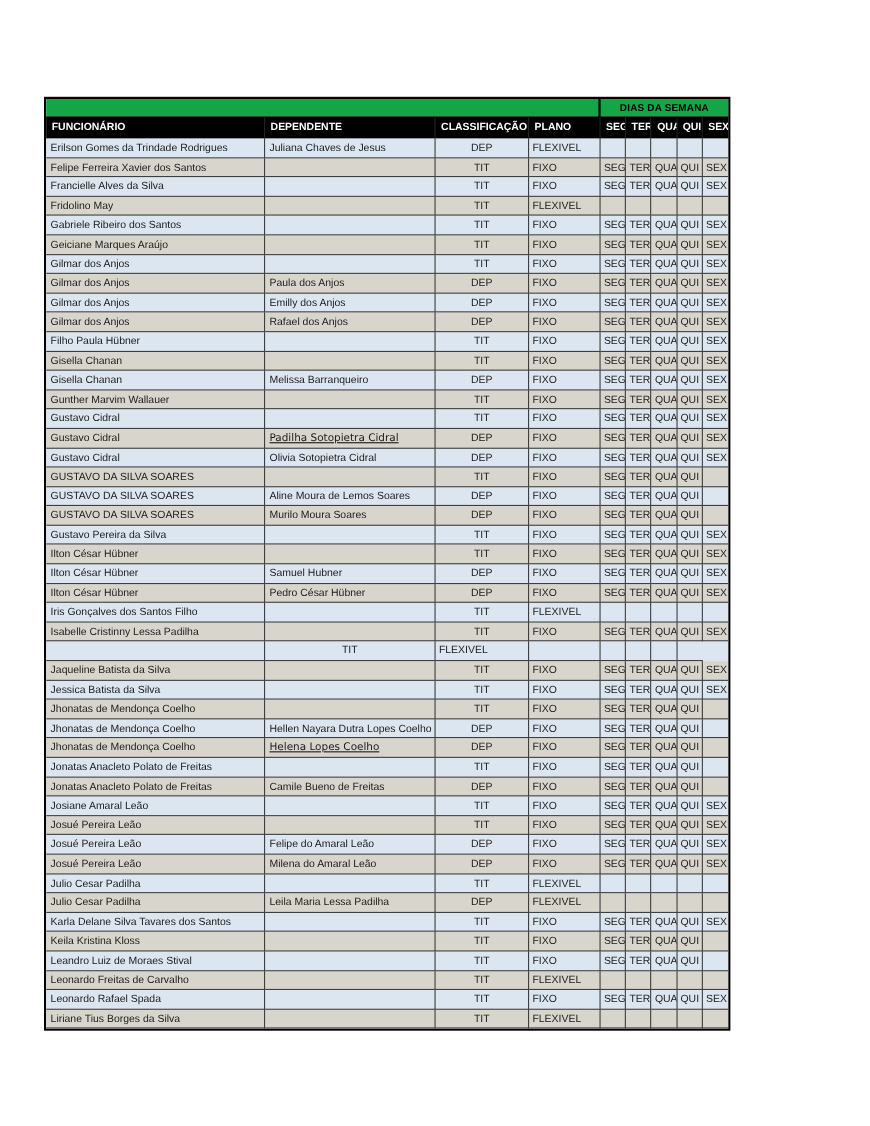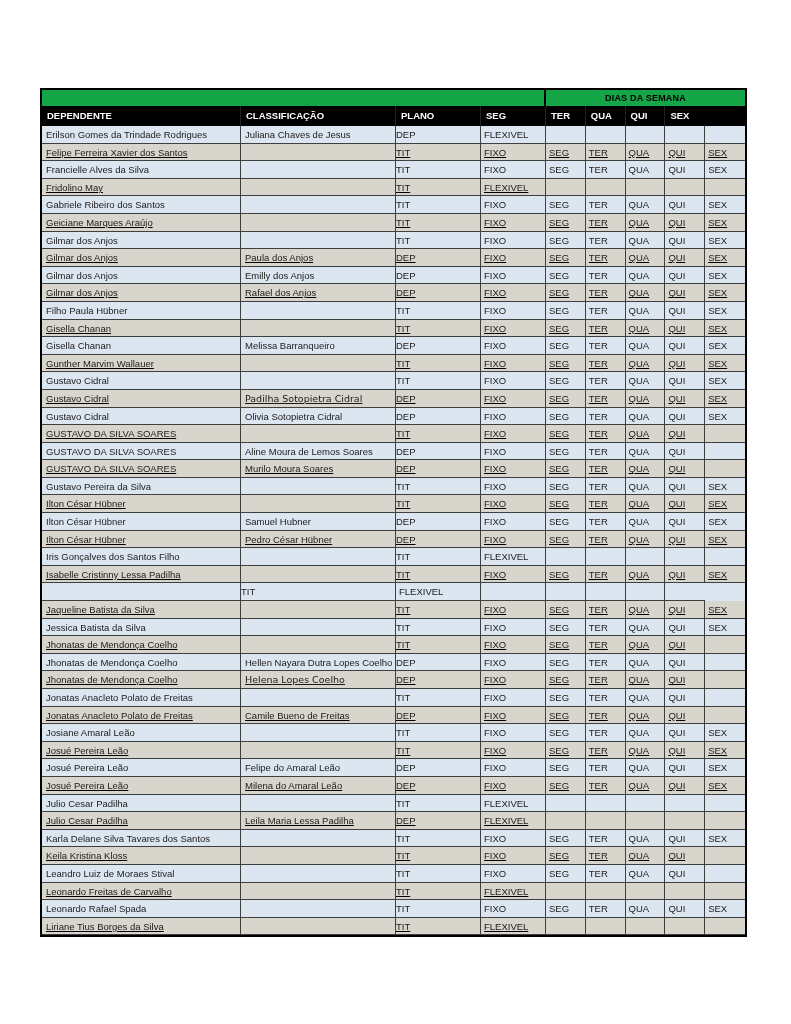--- a/index.html
+++ b/index.html
@@ -2,56 +2,57 @@
 <html style="--green: #14A546; --header-bg: #000000; --header-text: #ffffff; --row-blue: #dce6f1; --row-gray: #d8d5cc; --border: #3f3f3f; --text: #1b1b1b;"><head>
 <meta charset="utf-8">
 <style>
   :root{
     --green:#14A546; --header-bg:#000000; --header-text:#ffffff;
     --row-blue:#dce6f1; --row-gray:#d8d5cc; --border:#3f3f3f; --text:#1b1b1b;
   }
   html,body{margin:0;padding:0;}
   body{font-family:"Liberation Sans",sans-serif;}
   .page{position:relative;width:791px;height:1024px;background:#ffffff;overflow:hidden;}
-  .sheet{position:absolute;left:40px;top:88px;width:707px;border:2px solid #000;box-sizing:border-box;background:#fff;}
+  .sheet{position:absolute;left:40px;top:88px;width:624px;border:2px solid #000;box-sizing:border-box;background:#fff;}
   .tr{display:grid;grid-template-columns:199px 155px 85px 65px repeat(5,1fr);}
   
   .tr.band{height:16px;line-height:16px;background:var(--green);}
   .band-spacer{grid-column:1 / 5;border-right:2px solid #000;border-bottom:1px solid #000;box-sizing:border-box;}
   .band-label{grid-column:5 / -1;border-bottom:1px solid #000;box-sizing:border-box;
     text-align:center;font-weight:bold;font-size:9px;color:#000;letter-spacing:.2px;}
   
   .tr.head{height:20px;line-height:20px;background:var(--header-bg);}
   .th{color:var(--header-text);font-weight:bold;font-size:9.5px;white-space:nowrap;overflow:hidden;
     padding-left:5px;box-sizing:border-box;border-right:1px solid #222;}
   .th:last-child{border-right:none;}
   
   .tr.data{height:17.6px;line-height:17.2px;}
   .tr.data .td{font-size:9.5px;color:var(--text);white-space:nowrap;overflow:hidden;box-sizing:border-box;
     border-right:1px solid var(--border);border-bottom:1px solid var(--border);}
   .tr.data .td:last-child{border-right:none;}
   .row-blue{background:var(--row-blue);}
-  .row-gray{background:var(--row-gray);text-decoration:underline;}
+  .row-gray{background:var(--row-gray);}
   .c-f,.c-d{padding-left:4px;}
   .c-p,.c-day{padding-left:3px;}
-  .c-c{}
+  .c-c{text-align:center;}
   .dep-alt{font-family:"DejaVu Sans",sans-serif;font-size:8.7px;text-decoration:underline;}
 </style>
 </head>
 <body>
 
 <div class="page">
   <div class="sheet">
 
     <div class="tr band">
       <div class="band-spacer"></div>
       <div class="band-label">DIAS DA SEMANA</div>
     </div>
 
     <div class="tr head">
+      <div class="th">FUNCIONÁRIO</div>
       <div class="th">DEPENDENTE</div>
       <div class="th">CLASSIFICAÇÃO</div>
       <div class="th">PLANO</div>
       <div class="th">SEG</div>
       <div class="th">TER</div>
       <div class="th">QUA</div>
       <div class="th">QUI</div>
       <div class="th">SEX</div>
     </div>
 

